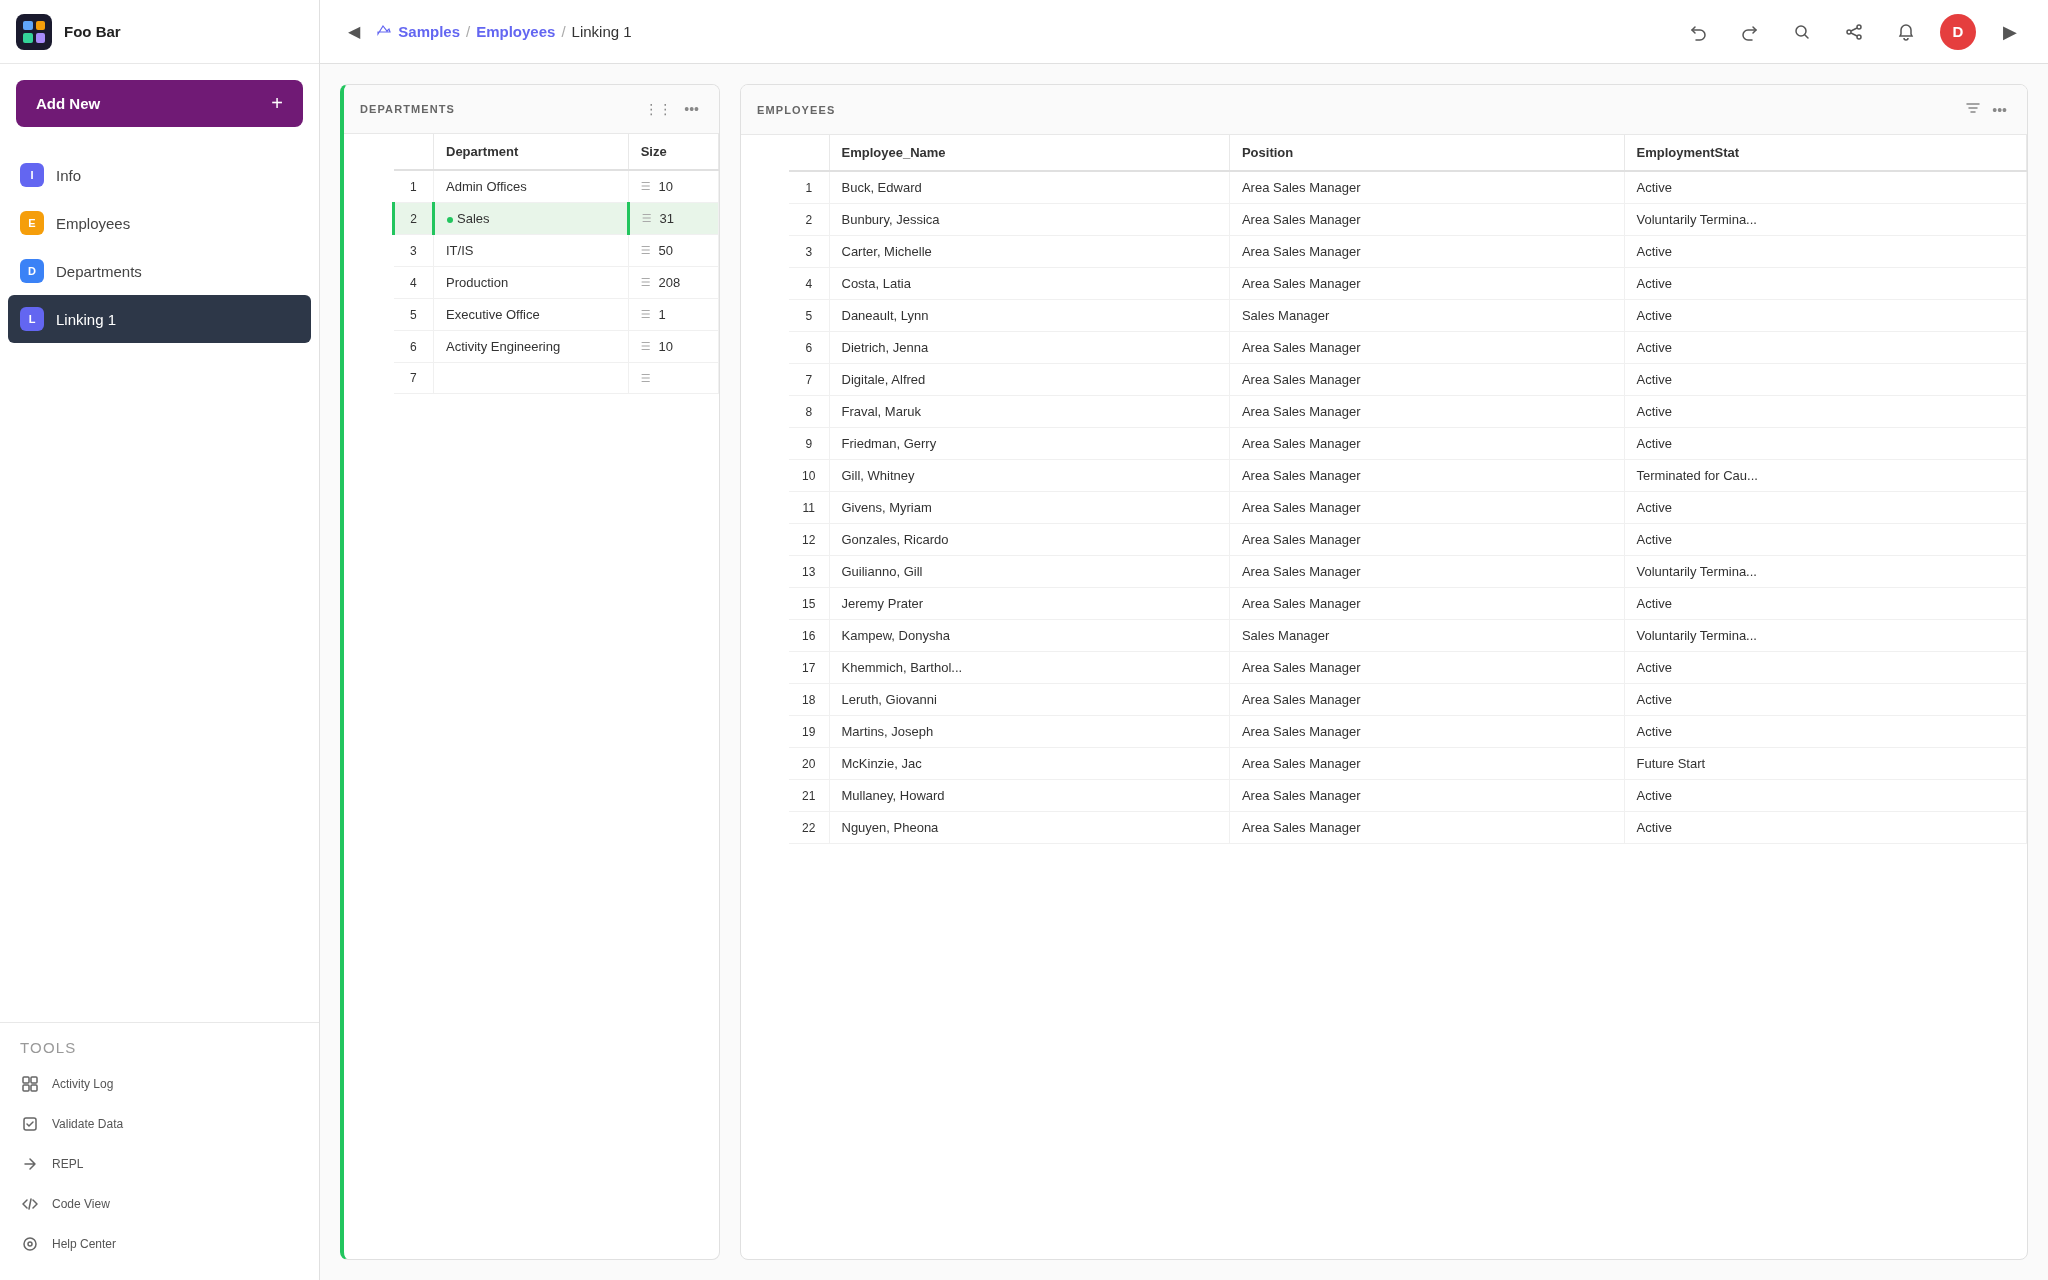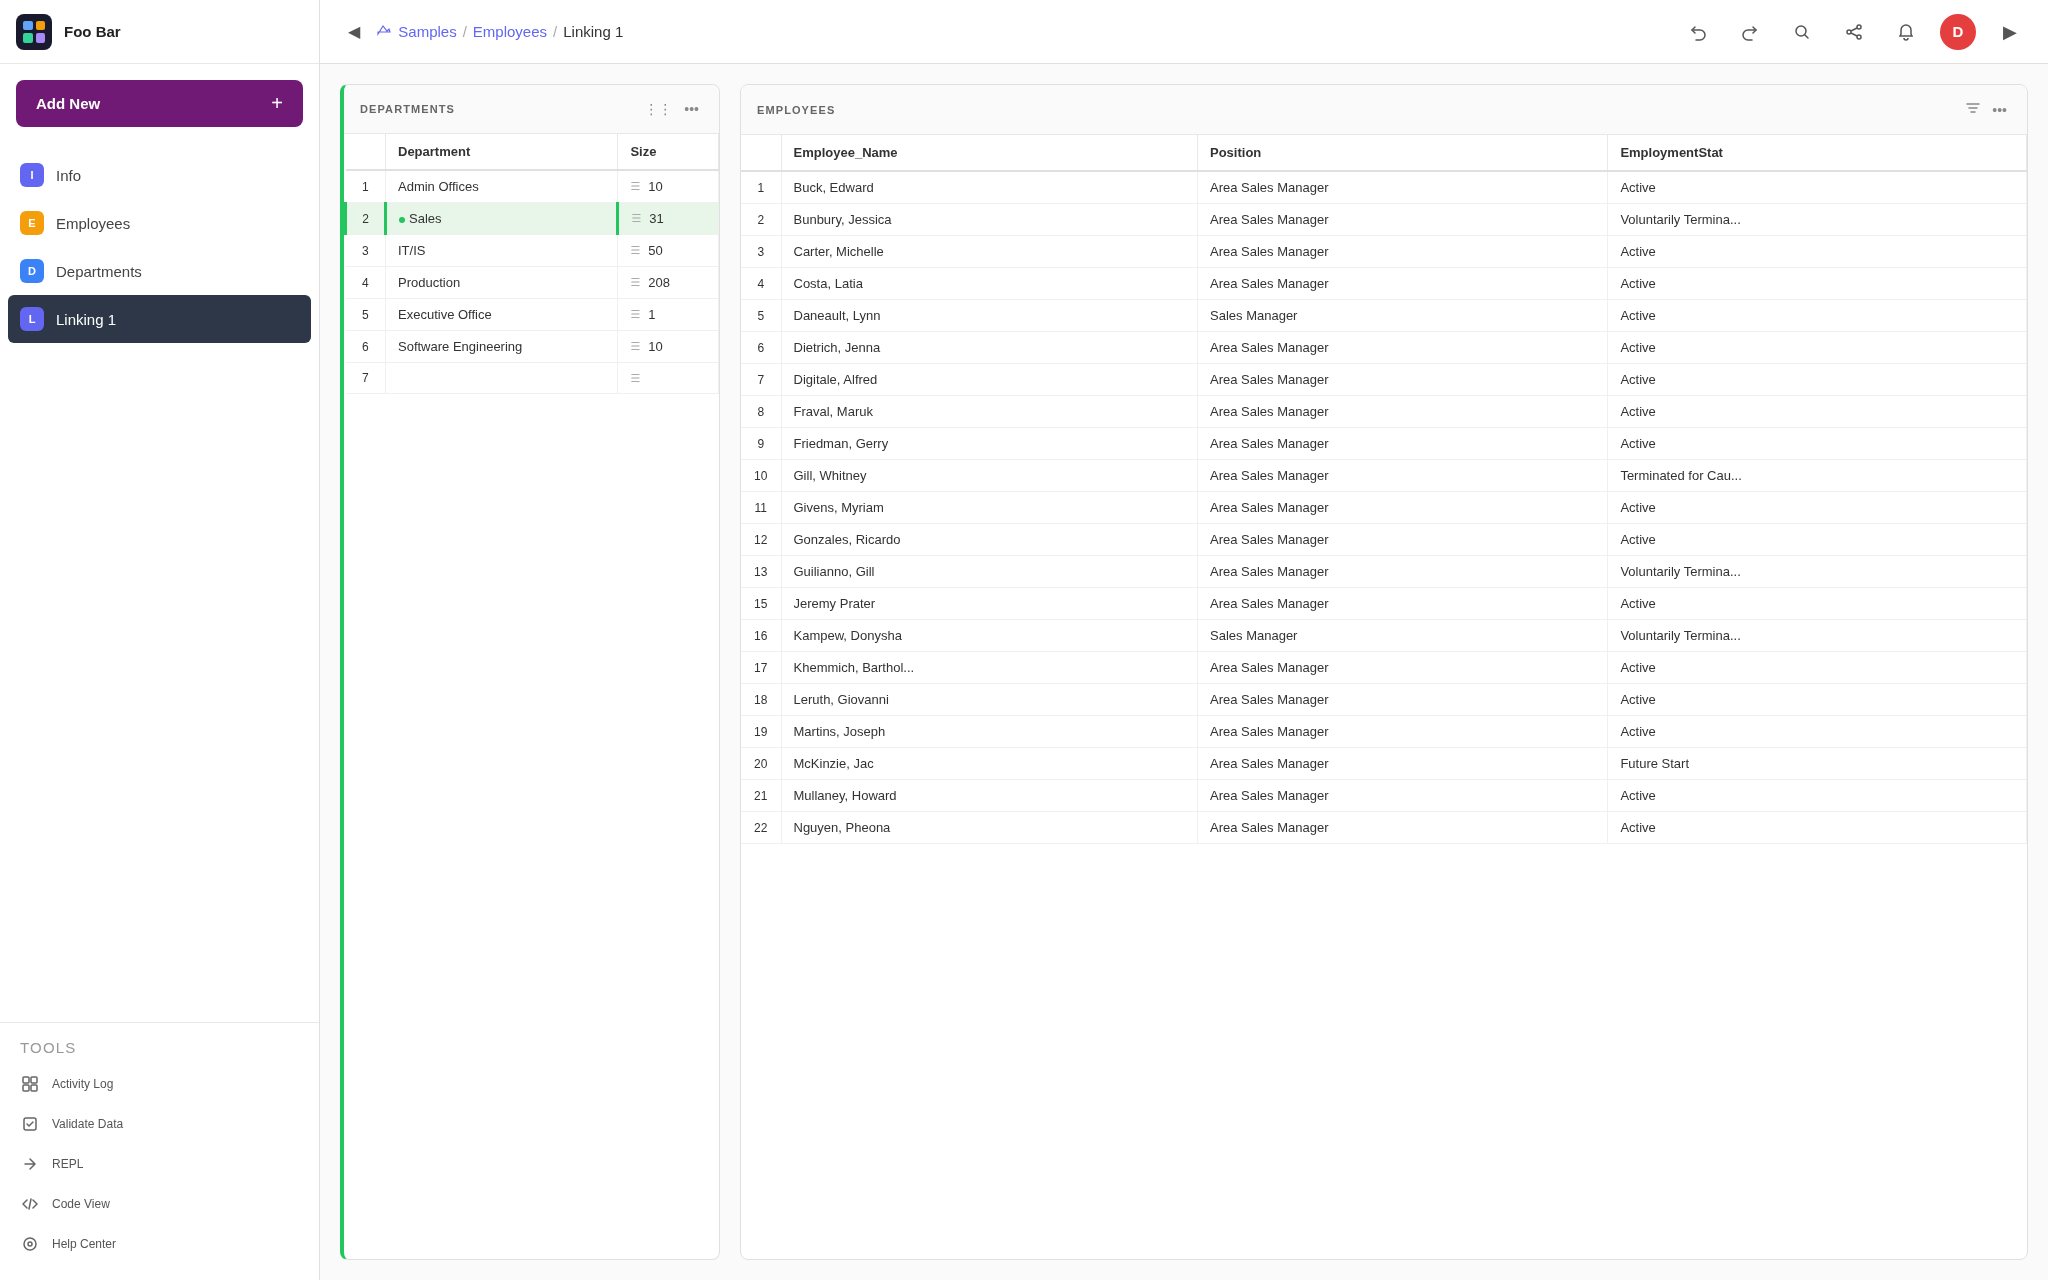--- a/index.html
+++ b/index.html
@@ -183,21 +183,21 @@
     }
 
     .breadcrumb-icon {
       color: #6366f1;
       font-size: 14px;
     }
 
     .breadcrumb a {
       color: #6366f1;
       text-decoration: none;
-      font-weight: 400;
+      font-weight: 700;
     }
 
     .breadcrumb-sep { color: #aaa; }
 
     .breadcrumb-current { color: #333; font-weight: 500; }
 
     .topbar-actions {
       display: flex;
       align-items: center;
       gap: 16px;
@@ -279,20 +279,21 @@
       cursor: pointer;
       color: #888;
       font-size: 14px;
       padding: 4px;
     }
 
     
     .data-table-wrapper {
       overflow: auto;
       flex: 1;
+      padding-left: 48px;
     }
 
     .data-table {
       width: 100%;
       border-collapse: collapse;
       font-size: 13px;
     }
 
     .data-table th {
       background: #fff;
@@ -587,21 +588,21 @@
       <td>
         <div class="dept-size-cell">
           <span class="expand-icon">☰</span>
           <span>1</span>
         </div>
       </td>
     </tr>
               <tr>
       <td class="row-num">6</td>
       <td>
-        Software Engineering
+        Activity Engineering
       </td>
       <td>
         <div class="dept-size-cell">
           <span class="expand-icon">☰</span>
           <span>10</span>
         </div>
       </td>
     </tr>
               <tr>
       <td class="row-num">7</td>

